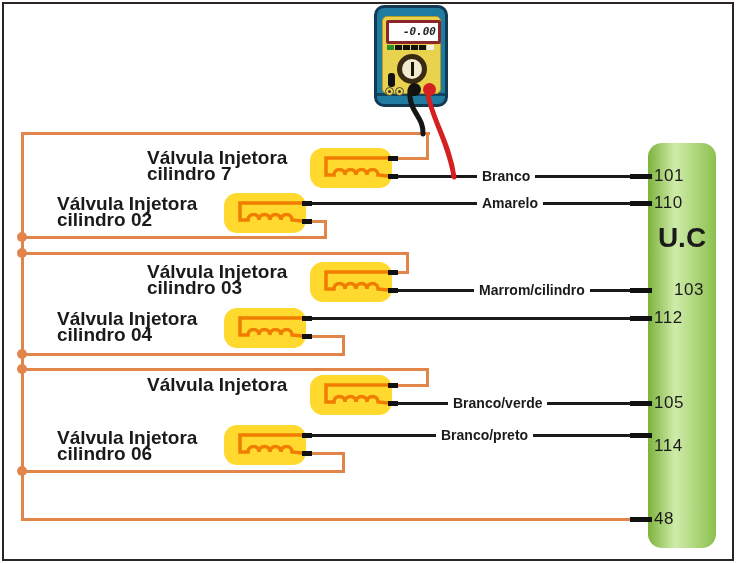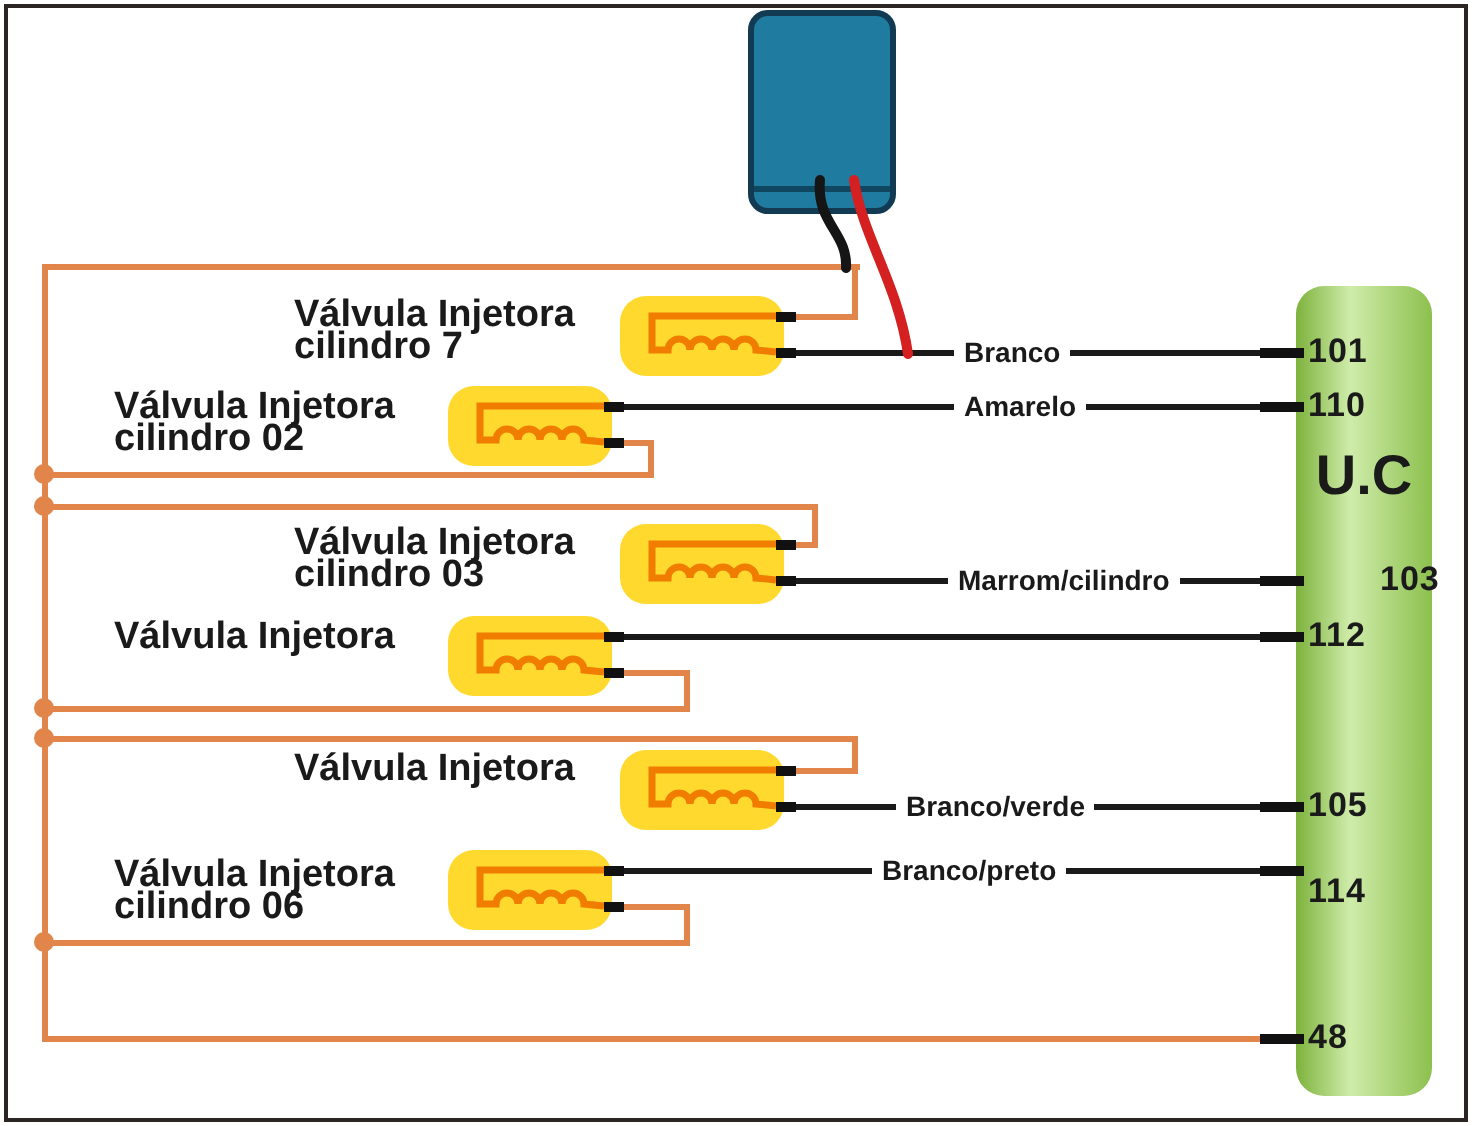--- a/index.html
+++ b/index.html
@@ -13,21 +13,21 @@
   .seg{position:absolute;background:#e2854b;}
   .seg.h{height:3px;}
   .seg.v{width:3px;}
   .dot{position:absolute;width:10px;height:10px;border-radius:50%;background:#e2854b;}
   .sig{position:absolute;height:3px;background:#1a1a1a;}
   .wlabel{
     position:absolute;background:#ffffff;padding:0 5px;height:20px;line-height:20px;
     font-size:14px;font-weight:bold;white-space:nowrap;text-align:right;
   }
   .pinstub{position:absolute;width:22px;height:5px;background:#111;z-index:6;}
-  .pinnum{position:absolute;font-size:17px;font-weight:bold;z-index:6;letter-spacing:.5px;}
+  .pinnum{position:absolute;font-size:17px;font-weight:normal;z-index:6;letter-spacing:.5px;}
 
   
   .injector{position:absolute;width:90px;height:40px;z-index:3;}
   .inj-body{position:absolute;left:0;top:0;width:82px;height:40px;background:#ffd92e;border-radius:13px;}
   .inj-coil{position:absolute;left:0;top:0;}
   .term{position:absolute;left:78px;width:10px;height:5px;background:#111;}
   .term.t1{top:8px;} .term.t2{top:26px;}
   .inj-label{position:absolute;font-size:19px;font-weight:bold;line-height:15.5px;white-space:nowrap;z-index:3;}
 
   
@@ -104,21 +104,21 @@
   <div class="pinnum" style="left:654px;top:166px">101</div>
 
   <div class="sig" style="left:308px;top:201.5px;width:340px"></div>
   <div class="wlabel" style="left:477px;top:193px">Amarelo</div>
   <div class="pinstub" style="left:630px;top:200.5px"></div>
   <div class="pinnum" style="left:654px;top:193px">110</div>
 
   <div class="sig" style="left:394px;top:288.5px;width:254px"></div>
   <div class="wlabel" style="left:474px;top:280px">Marrom/cilindro</div>
   <div class="pinstub" style="left:630px;top:287.5px"></div>
-  <div class="pinnum" style="left:690px;top:280px">103</div>
+  <div class="pinnum" style="left:674px;top:280px">103</div>
 
   <div class="sig" style="left:308px;top:316.5px;width:340px"></div>
   <div class="pinstub" style="left:630px;top:315.5px"></div>
   <div class="pinnum" style="left:654px;top:308px">112</div>
 
   <div class="sig" style="left:394px;top:401.5px;width:254px"></div>
   <div class="wlabel" style="left:448px;top:393px">Branco/verde</div>
   <div class="pinstub" style="left:630px;top:400.5px"></div>
   <div class="pinnum" style="left:654px;top:393px">105</div>
 
@@ -176,20 +176,21 @@
   <div class="injector" style="left:224px;top:308px">
     <div class="inj-body"></div>
     <svg class="inj-coil" width="82" height="40" viewBox="0 0 82 40">
       <path d="M78 10 L16 10 L16 27 L24 27 a5.5,5.5 0 0 1 11,0 a5.5,5.5 0 0 1 11,0 a5.5,5.5 0 0 1 11,0 a5.5,5.5 0 0 1 11,0 L78 28" fill="none" stroke="#f07d00" stroke-width="3.5"></path>
     </svg>
     <div class="term t1"></div>
     <div class="term t2"></div>
   </div>
   <div class="inj-label" style="left:57px;top:311px">
     <div>Válvula Injetora</div>
+    <div>cilindro 04</div>
   </div>
 
   <div class="injector" style="left:310px;top:375px">
     <div class="inj-body"></div>
     <svg class="inj-coil" width="82" height="40" viewBox="0 0 82 40">
       <path d="M78 10 L16 10 L16 27 L24 27 a5.5,5.5 0 0 1 11,0 a5.5,5.5 0 0 1 11,0 a5.5,5.5 0 0 1 11,0 a5.5,5.5 0 0 1 11,0 L78 28" fill="none" stroke="#f07d00" stroke-width="3.5"></path>
     </svg>
     <div class="term t1"></div>
     <div class="term t2"></div>
   </div>
@@ -207,19 +208,40 @@
   </div>
   <div class="inj-label" style="left:57px;top:430px">
     <div>Válvula Injetora</div>
     <div>cilindro 06</div>
   </div>
 
   <div class="mm">
     <div class="mm-cap"></div>
     <div class="mm-body"></div>
     <div class="mm-band"></div>
+    <div class="mm-panel">
+      <div class="mm-display">-0.00</div>
+      <div class="mm-btnrow">
+        <div class="mm-btn green"></div>
+        <div class="mm-btn"></div>
+        <div class="mm-btn"></div>
+        <div class="mm-btn"></div>
+        <div class="mm-btn"></div>
+        <div class="mm-btn white"></div>
+      </div>
+      <div class="mm-knob">
+        <div class="mm-knob-in">
+          <div class="mm-pointer"></div>
+        </div>
+      </div>
+      <div class="mm-batt"></div>
+      <div class="mm-mini" style="left:2px;top:70px"></div>
+      <div class="mm-mini" style="left:12px;top:70px"></div>
+      <div class="mm-plug black" style="left:25px;top:66px"></div>
+      <div class="mm-plug red" style="left:40px;top:66px"></div>
+    </div>
   </div>
 
   <svg class="probes" width="736" height="563" viewBox="0 0 736 563">
     <path d="M410 90 C408 112 424 116 423 134" fill="none" stroke="#151515" stroke-width="5" stroke-linecap="round"></path>
     <path d="M427 90 C431 118 449 142 454 177" fill="none" stroke="#d42020" stroke-width="5" stroke-linecap="round"></path>
   </svg>
 </div>
 
 </body></html>

